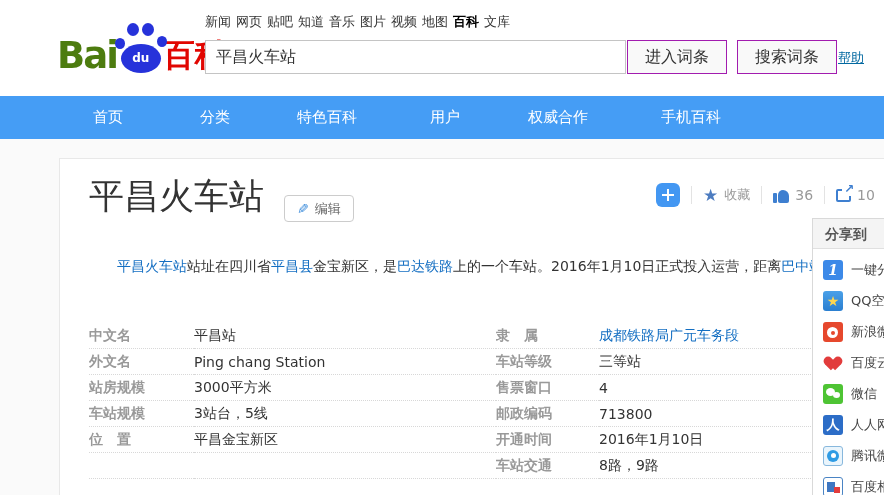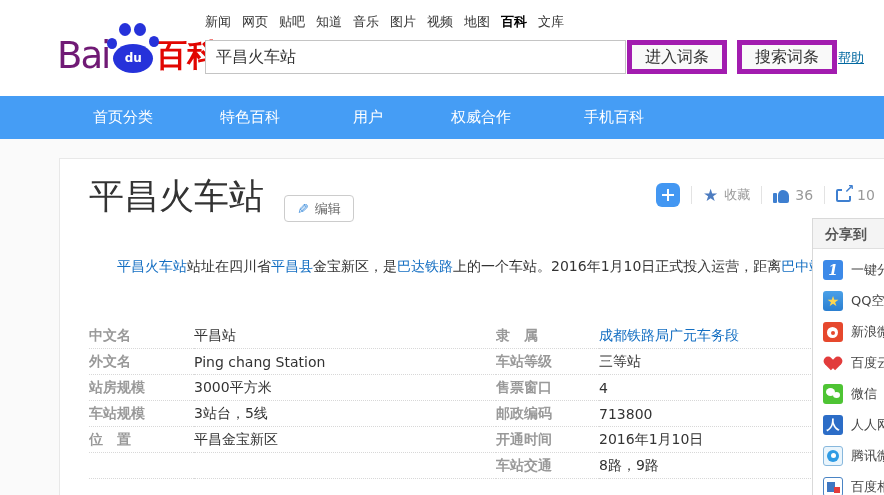--- a/index.html
+++ b/index.html
@@ -3,51 +3,51 @@
 <meta charset="utf-8">
 <style>
   * { margin:0; padding:0; box-sizing:border-box; }
   html,body { width:884px; height:495px; overflow:hidden; }
   body { font-family:"DejaVu Sans","Liberation Sans",sans-serif; background:#fafafa; }
   .stage { position:relative; width:884px; height:495px; overflow:hidden; }
 
   
   .topbar { position:absolute; left:0; top:0; width:884px; height:96px; background:#fff; }
   .logo { position:absolute; left:57px; top:22px; display:flex; align-items:flex-end; cursor:pointer; }
-  .logo-bai { font-size:37px; font-weight:normal; color:#701a75; letter-spacing:-2px; line-height:1; }
+  .logo-bai { font-size:37px; font-weight:bold; color:#4d7c0f; letter-spacing:-2px; line-height:1; }
   .paw { position:relative; width:52px; height:52px; margin:0 -4px 0 -2px; }
   .paw i { position:absolute; background:#2632da; border-radius:50%; }
   .paw .pad { left:6px; top:22px; width:40px; height:29px; border-radius:50%; text-align:center;
               color:#fff; font-size:12px; font-weight:bold; line-height:29px; font-style:normal; }
   .paw .t1 { left:0;  top:16px; width:10px; height:11px; }
   .paw .t2 { left:12px; top:1px; width:12px; height:13px; }
   .paw .t3 { left:27px; top:1px; width:12px; height:13px; }
   .paw .t4 { left:42px; top:14px; width:10px; height:11px; }
   .logo-suffix { font-size:32px; font-weight:bold; color:#e10601; line-height:1; padding-bottom:3px; }
 
-  .top-nav { position:absolute; left:205px; top:13px; display:flex; gap:11px; font-size:13px; }
+  .top-nav { position:absolute; left:205px; top:13px; display:flex; gap:5px; font-size:13px; }
   .top-nav a { color:#333; text-decoration:none; cursor:pointer; }
   .top-nav a.active { font-weight:bold; color:#000; }
 
   .search-input { position:absolute; left:205px; top:40px; width:421px; height:34px;
     border:1px solid #c4c4c4; padding:0 10px; font-size:16px; color:#333;
     font-family:"DejaVu Sans","Liberation Sans",sans-serif; outline:none; }
   .hbtn { position:absolute; top:40px; height:34px; width:100px; background:#f9f9f9;
-    border:5px solid #a21caf; font-size:16px; color:#333; cursor:pointer;
+    border:1px solid #a21caf; font-size:16px; color:#333; cursor:pointer;
     font-family:"DejaVu Sans","Liberation Sans",sans-serif; }
   .btn-enter { left:627px; }
   .btn-search { left:737px; }
   .help-link { position:absolute; left:838px; top:49px; font-size:13px; color:#0369a1;
     text-decoration:underline; cursor:pointer; }
 
   
   .blue-nav { position:absolute; left:0; top:96px; width:884px; height:43px; background:#459df5;
     display:flex; align-items:center; padding-left:93px; }
   .blue-nav a { color:#fff; font-size:15px; text-decoration:none; cursor:pointer; }
-  .blue-nav a:nth-child(1){ }
+  .blue-nav a:nth-child(1){ margin-right:77px; }
   .blue-nav a:nth-child(2){ margin-right:67px; }
   .blue-nav a:nth-child(3){ margin-right:73px; }
   .blue-nav a:nth-child(4){ margin-right:68px; }
   .blue-nav a:nth-child(5){ margin-right:73px; }
 
   
   .card { position:absolute; left:59px; top:158px; width:900px; height:400px; background:#fff;
     border:1px solid #e8e8e8; }
   .entry-title { position:absolute; left:29px; top:18px; font-size:35px; font-weight:400;
     color:#333; line-height:1.1; white-space:nowrap; }

